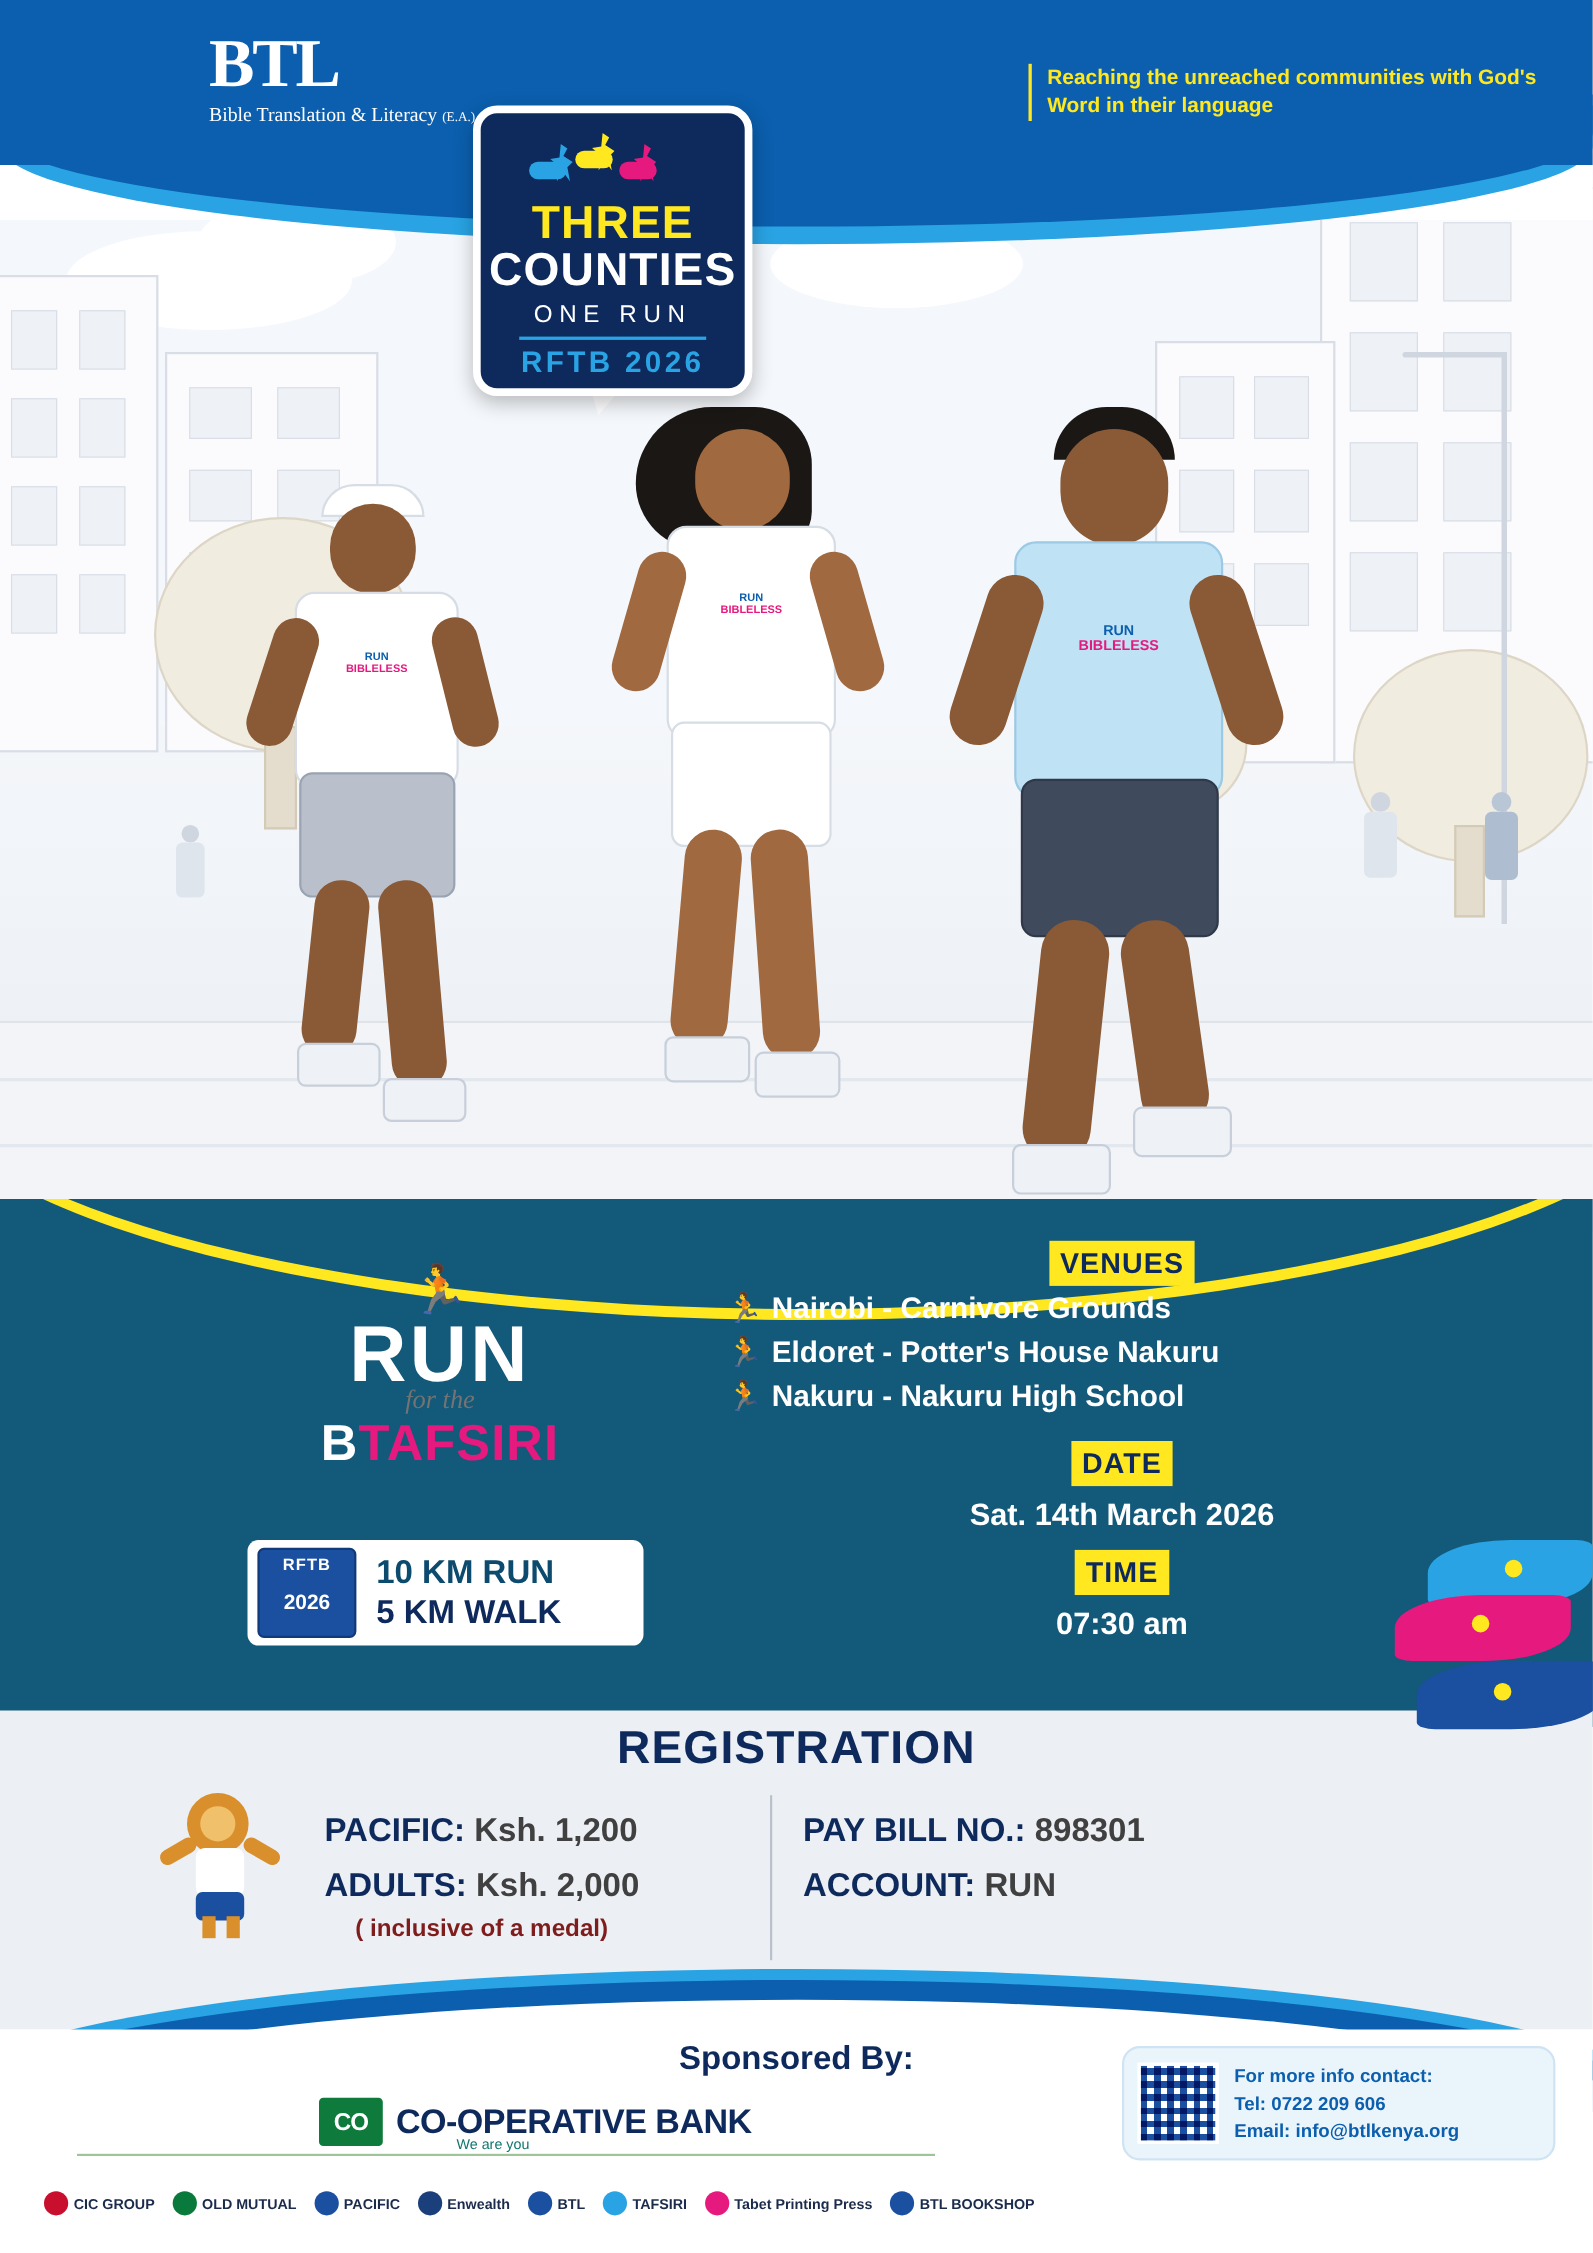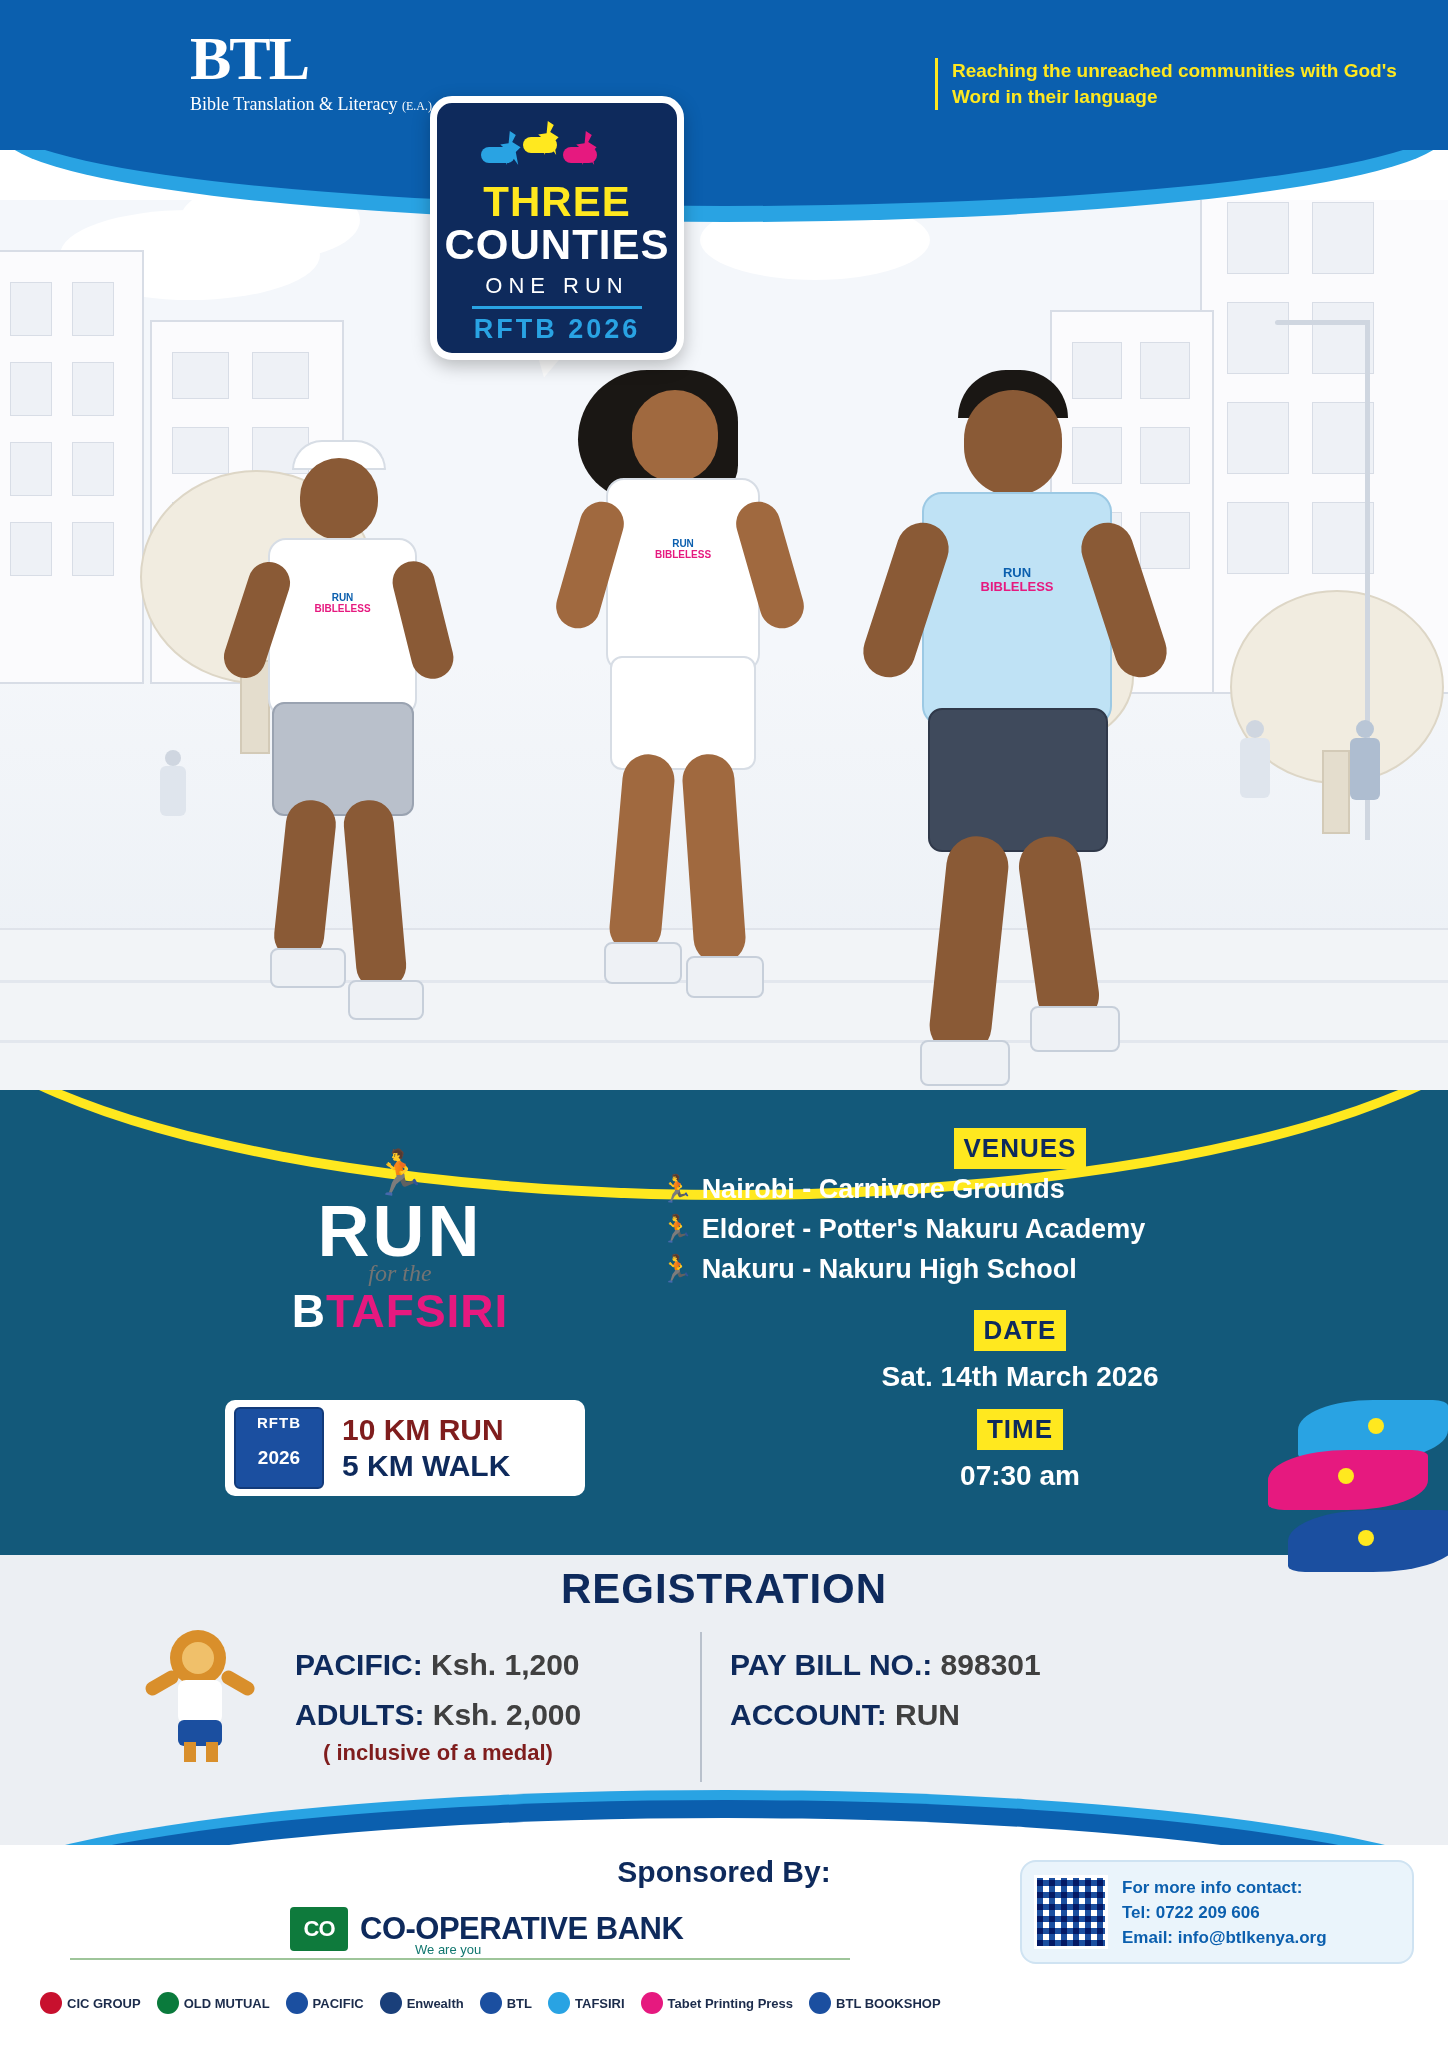--- a/index.html
+++ b/index.html
@@ -141,21 +141,21 @@
     position:absolute;left:225px;top:1400px;width:360px;height:96px;z-index:12;
     background:#ffffff;border-radius:10px;display:flex;align-items:center;
   }
   .dist-badge{
     width:86px;height:78px;margin-left:9px;background:#1b4fa0;border-radius:6px;color:#ffffff;
     text-align:center;border:2px solid #123a7a;
   }
   .dist-badge .rf{font-size:15px;font-weight:bold;letter-spacing:1px;margin-top:5px;}
   .dist-badge .yr{font-size:19px;font-weight:bold;margin-top:16px;}
   .dist-text{margin-left:18px;}
-  .dist-text .d1{font-size:30px;font-weight:bold;color:#7f1d1d;line-height:36px;}
+  .dist-text .d1{font-size:30px;font-weight:bold;color:#0c4a6e;line-height:36px;}
   .dist-text .d2{font-size:30px;font-weight:bold;color:#0e2a5c;line-height:36px;}
 
   .labelchip{
     display:inline-block;background:#ffe81f;color:#0e2a5c;font-weight:bold;
     font-size:26px;padding:5px 10px;letter-spacing:1px;
   }
   .venues{position:absolute;left:640px;top:1128px;width:760px;z-index:12;text-align:center;}
   .venue-line{
     color:#ffffff;font-size:27px;font-weight:bold;line-height:40px;text-align:left;padding-left:20px;
   }
@@ -422,21 +422,21 @@
       <div class="d2">5 KM WALK</div>
     </div>
   </div>
 
   <div class="venues">
     <div class="labelchip">VENUES</div>
     <div class="venue-line">
       <span class="pin" style="color:#29a3e3;">🏃</span><span>Nairobi - Carnivore Grounds</span>
     </div>
     <div class="venue-line">
-      <span class="pin" style="color:#ffe81f;">🏃</span><span>Eldoret - Potter's Nakuru Academy</span>
+      <span class="pin" style="color:#ffe81f;">🏃</span><span>Eldoret - Potter's House Nakuru</span>
     </div>
     <div class="venue-line">
       <span class="pin" style="color:#e6197f;">🏃</span><span>Nakuru - Nakuru High School</span>
     </div>
   </div>
 
   <div class="datetime">
     <div class="labelchip">DATE</div>
     <div class="dt-value">Sat. 14th March 2026</div>
     <div class="labelchip">TIME</div>

